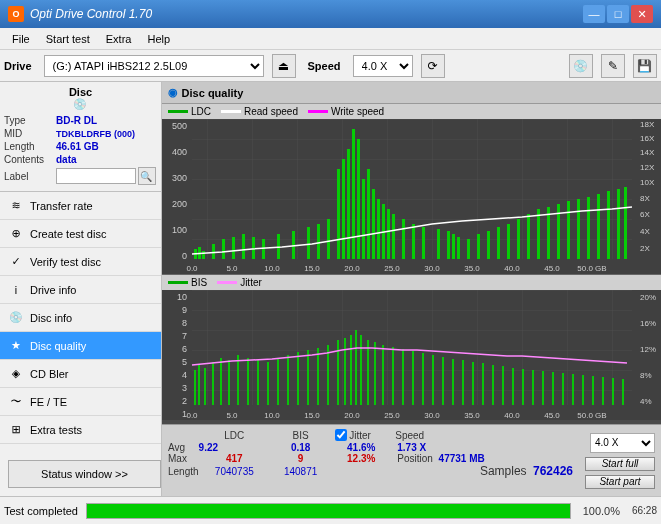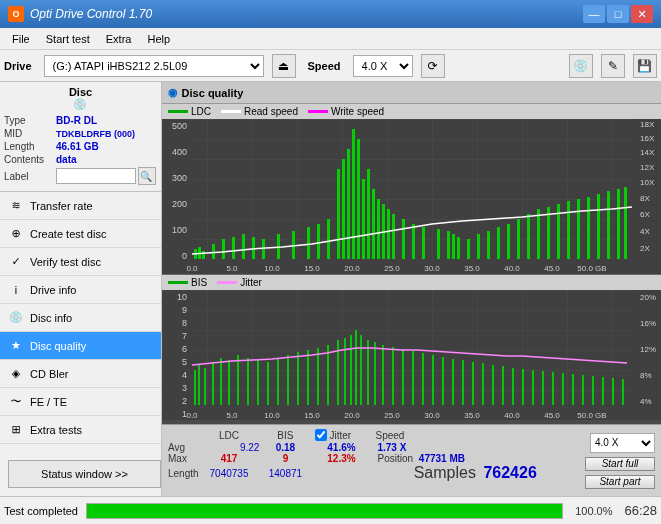--- a/index.html
+++ b/index.html
@@ -52,21 +52,21 @@
     .legend-item { display: flex; align-items: center; gap: 3px; }
     .speed-dropdown { height: 20px; border: 1px solid #aaa; background: white; font-size: 10px; width: 65px; }
     .start-btn { height: 14px; border: 1px solid #888; background: linear-gradient(to bottom, #f8f8f8, #d8d8d8); cursor: pointer; font-size: 10px; width: 70px; font-style: italic; }
     
     
     .status-bar { height: 28px; background: #f0f0f0; border-top: 1px solid #c0c0c0; display: flex; align-items: center; padding: 0 4px; gap: 8px; }
     .status-text { font-size: 11px; flex-shrink: 0; }
     .progress-bar-outer { flex: 1; height: 16px; background: white; border: 1px solid #aaa; }
     .progress-bar-inner { height: 100%; background: #00cc00; }
     .progress-pct { font-size: 11px; color: #333; margin: 0 4px; }
-    .time-text { font-size: 13px; color: #333; }
+    .time-text { font-size: 10px; color: #333; }
 
     .main-wrap { display: flex; flex-direction: column; height: 524px; }
     .content-wrap { display: flex; flex: 1; overflow: hidden; }
     .right-panel { flex: 1; display: flex; flex-direction: column; overflow: hidden; }
     .quality-header { background: #c8c8c8; height: 22px; display: flex; align-items: center; padding: 0 6px; font-size: 11px; font-weight: bold; gap: 4px; border-bottom: 1px solid #999; }
     .charts-and-stats { flex: 1; display: flex; flex-direction: column; background: #505050; }
     .both-charts { flex: 1; display: flex; flex-direction: column; }
   </style>
 </head>
 <body>
@@ -426,41 +426,41 @@
                     </label>
                   </th>
                   <th style="text-align:left; padding:1px 4px; color:#333; font-weight:normal;">
                     <span>Speed</span>
                   </th>
                 </tr>
               </thead>
               <tbody>
                 <tr>
                   <td style="color:#333; font-size:10px;">Avg</td>
-                  <td style="text-align:right; color:#0000cc; font-weight:normal;">9.22</td>
+                  <td style="text-align:left; color:#0000cc; font-weight:bold;">9.22</td>
                   <td style="text-align:center; color:#0000cc; font-weight:bold;">0.18</td>
                   <td style="text-align:center; color:#0000cc; font-weight:bold;">41.6%</td>
                   <td style="text-align:left; color:#0000cc; font-weight:bold; padding-left:6px;">1.73 X</td>
                 </tr>
                 <tr>
                   <td style="color:#333; font-size:10px;">Max</td>
                   <td style="text-align:center; color:#cc0000; font-weight:bold;">417</td>
                   <td style="text-align:center; color:#cc0000; font-weight:bold;">9</td>
                   <td style="text-align:center; color:#cc0000; font-weight:bold;">12.3%</td>
                   <td style="text-align:left; padding-left:6px; font-size:10px; color:#333;">
                     <span>Position</span>
                     <span style="color:#0000cc; font-weight:bold; margin-left:3px;">47731 MB</span>
                   </td>
                 </tr>
                 <tr>
                   <td style="color:#333; font-size:10px;">Length</td>
                   <td style="text-align:center; color:#0000cc;">7040735</td>
                   <td style="text-align:center; color:#0000cc;">140871</td>
                   <td></td>
-                  <td style="text-align:center; padding-left:6px; font-size:16px; color:#333;">
+                  <td style="text-align:right; padding-left:6px; font-size:12px; color:#333;">
                     <span>Samples</span>
                     <span style="color:#0000cc; font-weight:bold; margin-left:3px;">762426</span>
                   </td>
                 </tr>
               </tbody>
             </table>
           </div>
 
           <div style="display:flex; flex-direction:column; align-items:flex-end; padding:4px 6px; gap:4px; justify-content:center; min-width:80px;">
             <select class="speed-dropdown">

